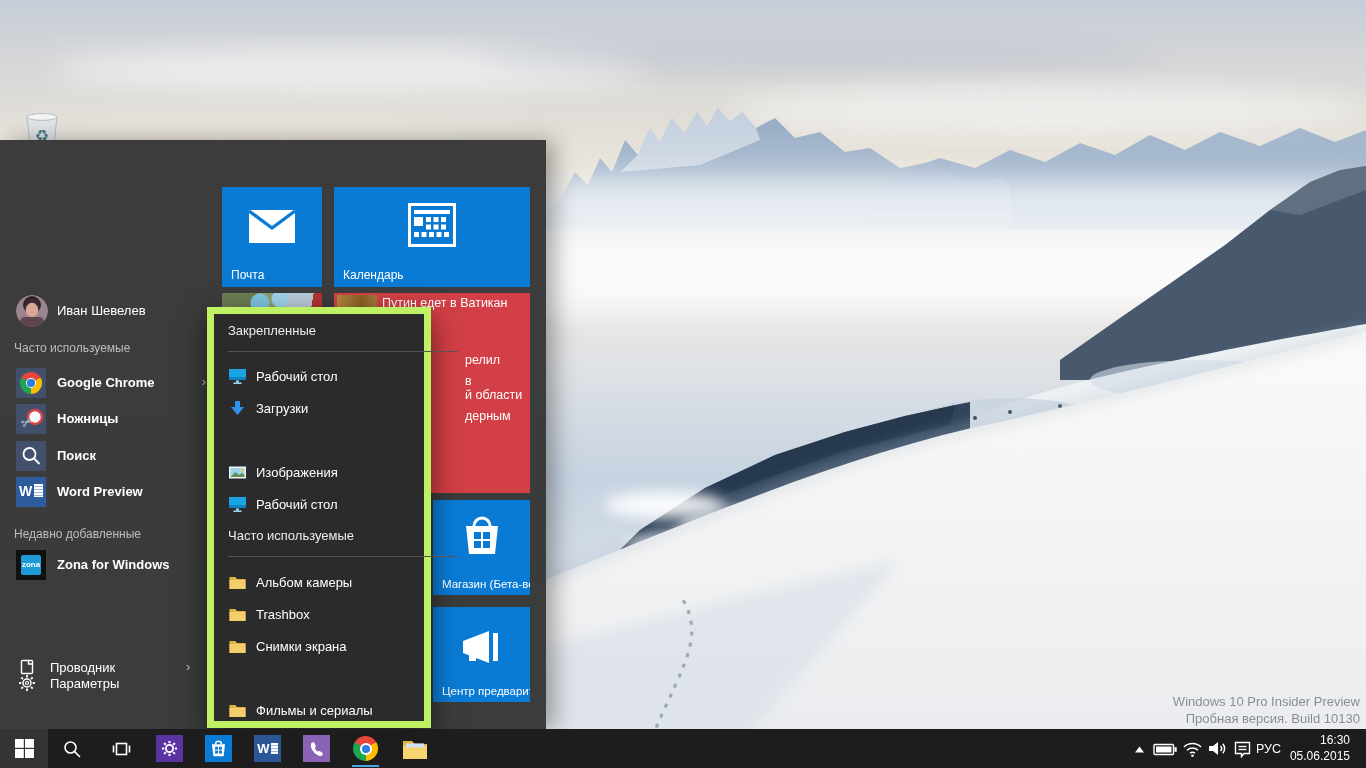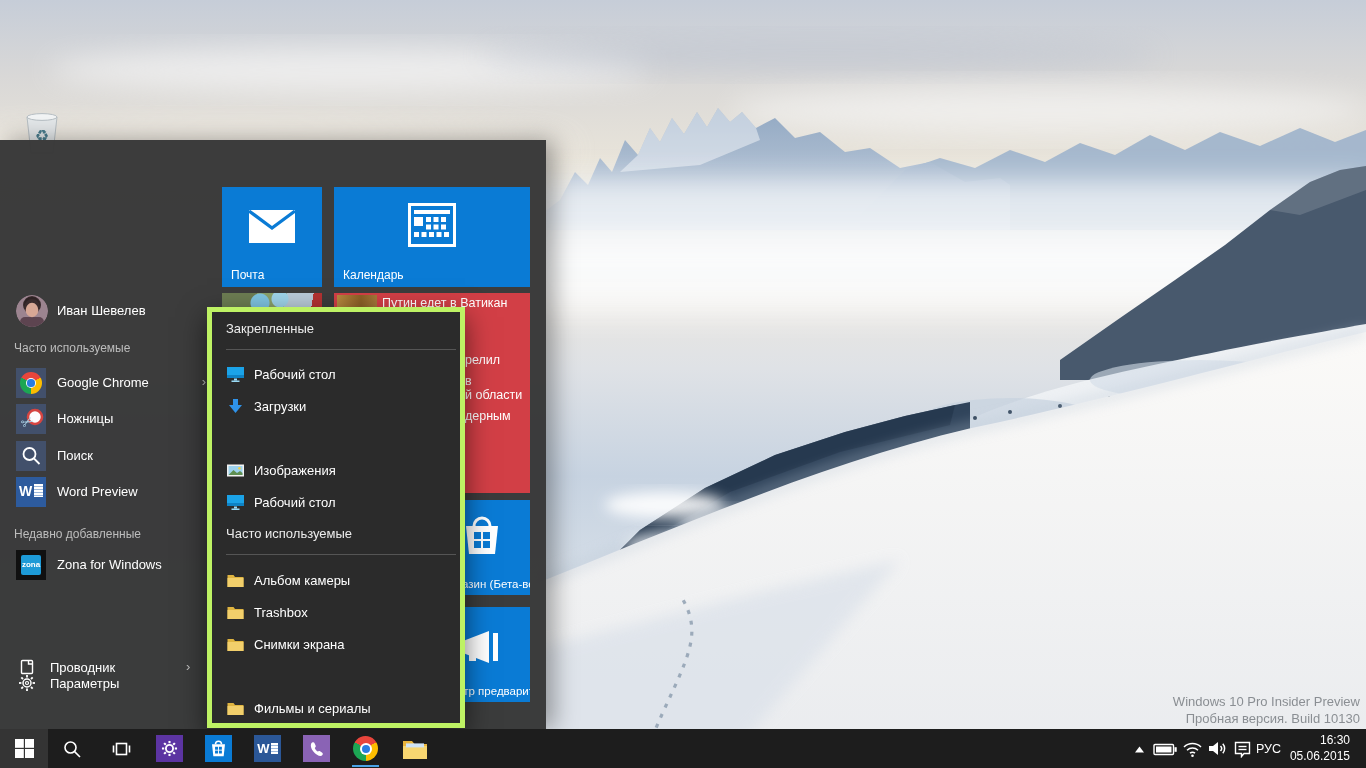--- a/index.html
+++ b/index.html
@@ -21,36 +21,36 @@
                font-size:13px; line-height:17px; }
 
   
   .startmenu { position:absolute; left:0; top:140px; width:546px; height:589px;
                background:rgba(55,55,55,.975); box-shadow:8px 0 22px rgba(0,0,0,.35); z-index:20; }
   .sm-user-name { position:absolute; left:57px; top:163px; color:#fff; font-size:13px; }
   .avatar { position:absolute; left:16px; top:155px; width:32px; height:32px; border-radius:50%; overflow:hidden; }
   .sm-section { position:absolute; left:14px; color:#bdbdbd; font-size:12px; }
   .sm-row { position:absolute; left:16px; width:196px; height:30px; color:#fff; font-size:13px; }
   .sm-row .tile-ic { position:absolute; left:0; top:0; width:30px; height:30px; }
-  .sm-row .lbl { position:absolute; left:41px; top:7px; white-space:nowrap; }
+  .sm-row .lbl { position:absolute; left:41px; top:7px; white-space:nowrap;font-weight:bold; }
   .sm-row .chev { position:absolute; right:6px; top:6px; color:#c0c0c0; font-size:13px; }
   .nav-row { position:absolute; left:18px; width:190px; height:24px; color:#fff; font-size:13px; }
   .nav-row .ic { position:absolute; left:0; top:1px; width:18px; height:18px; }
   .nav-row .lbl { position:absolute; left:32px; top:3px; white-space:nowrap; }
   .nav-row .chev { position:absolute; left:168px; top:2px; color:#c0c0c0; font-size:13px; }
 
   
   .tiles-label { position:absolute; left:221px; top:158px; color:#e2e2e2; font-size:13px; }
   .tile { position:absolute; color:#fff; overflow:hidden; }
   .tile .t-lbl { position:absolute; left:9px; bottom:5px; font-size:12px; white-space:nowrap; }
   .tile-blue { background:#0a7bd5; }
 
   
-  .flyout { position:absolute; left:207px; top:307px; width:258px; height:421px; background:#2b2b2b;
-            border:5px solid #bef264; box-shadow:0 10px 26px rgba(0,0,0,.55); z-index:40; color:#fff; }
+  .flyout { position:absolute; left:207px; top:307px; width:224px; height:421px; background:#2b2b2b;
+            border:7px solid #bef264; box-shadow:0 10px 26px rgba(0,0,0,.55); z-index:40; color:#fff; }
   .fly-header { position:absolute; left:14px; font-size:13px; color:#ececec; }
   .fly-div { position:absolute; left:14px; width:230px; height:1px; background:#555; }
   .fly-item { position:absolute; left:14px; width:230px; height:22px; font-size:13px; }
   .fly-item .ic { position:absolute; left:0; top:1px; width:19px; height:17px; }
   .fly-item .lbl { position:absolute; left:28px; top:2px; white-space:nowrap; }
 
   
   .taskbar { position:absolute; left:0; top:729px; width:1366px; height:39px; background:#1d1d1d; z-index:60; }
   .tb-btn { position:absolute; top:0; width:48px; height:39px; display:flex; align-items:center; justify-content:center; }
   .tb-app { position:absolute; top:6px; width:27px; height:27px; display:flex; align-items:center; justify-content:center; }

